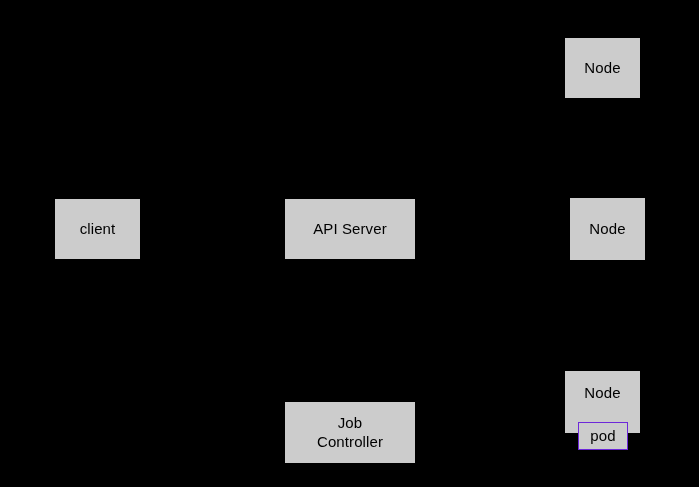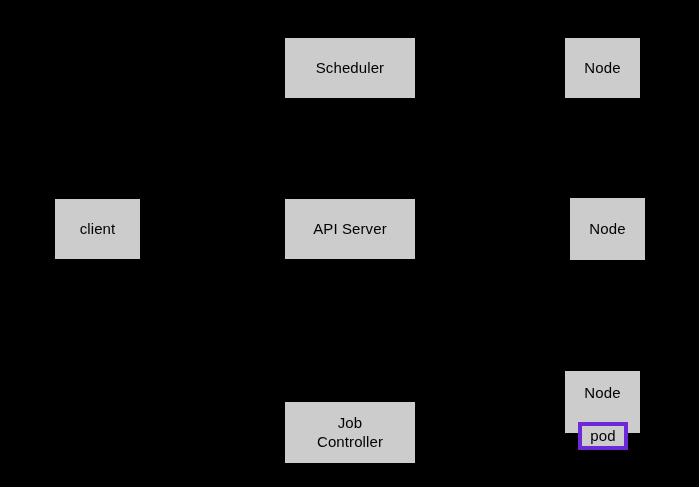--- a/index.html
+++ b/index.html
@@ -22,44 +22,41 @@
     display: flex;
     align-items: center;
     justify-content: center;
     text-align: center;
     font-size: 15px;
     line-height: 1.25;
     box-sizing: border-box;
     letter-spacing: 0.1px;
   }
   .node-box.bordered {
-    border: 4px solid #6d28d9;
+    border: 1px solid #6d28d9;
   }
   .node-box.label-top {
     align-items: flex-start;
     padding-top: 13px;
   }
   .edge {
     position: absolute;
     background: #000000;
   }
 </style>
 </head>
 <body>
 
 <div id="canvas">
 
   <div class="edge" style="left:140px; top:228px; width:145px; height:1px;"></div>
   <div class="edge" style="left:349px; top:98px; width:1px; height:101px;"></div>
   <div class="edge" style="left:349px; top:259px; width:1px; height:112px;"></div>
   <div class="edge" style="left:415px; top:228px; width:155px; height:1px;"></div>
 
-  <div class="node-box" style="left:285px; top:38px; width:130px; height:60px;">
-    <span>Scheduler</span>
-  </div>
 
   <div class="node-box" style="left:565px; top:38px; width:75px; height:60px;">
     <span>Node</span>
   </div>
 
   <div class="node-box" style="left:55px; top:199px; width:85px; height:60px;">
     <span>client</span>
   </div>
 
   <div class="node-box" style="left:285px; top:199px; width:130px; height:60px;">

